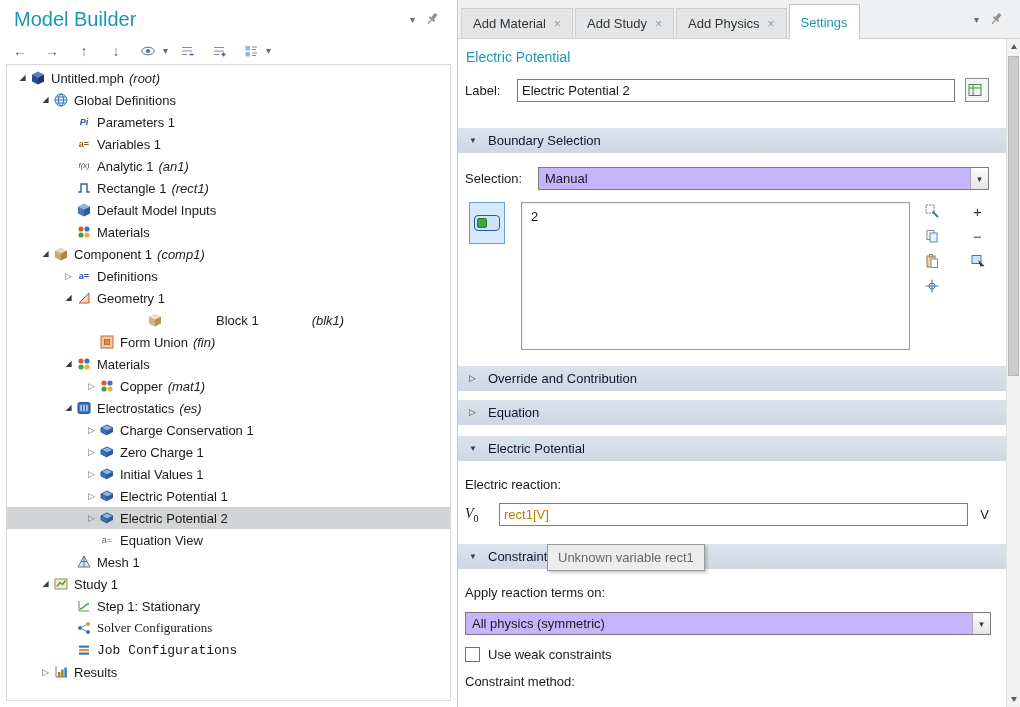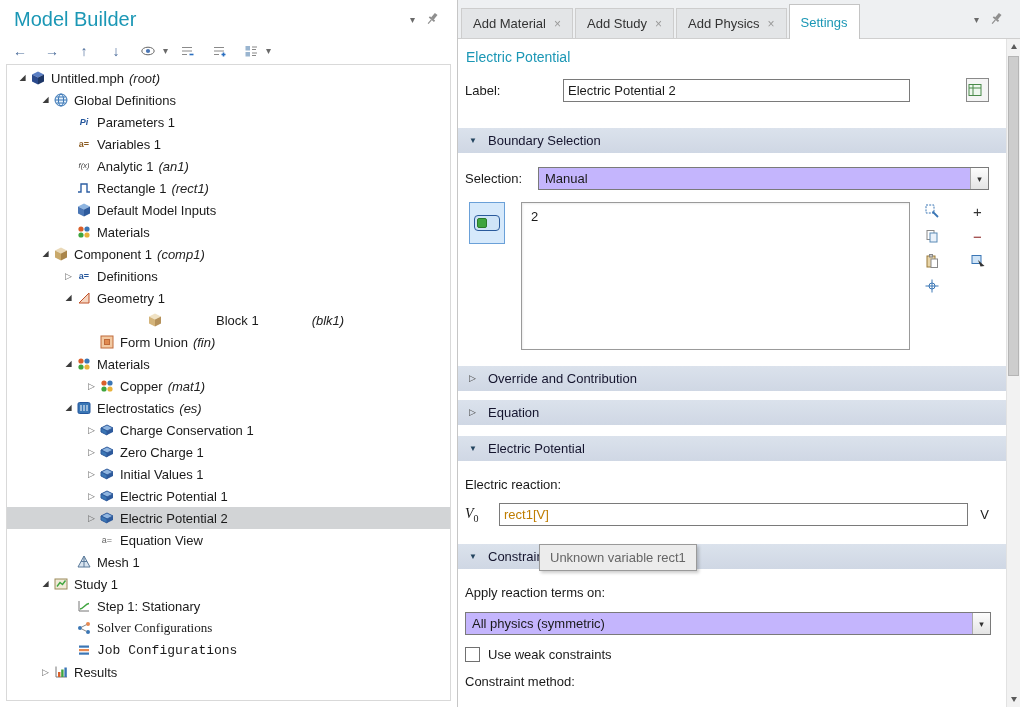--- a/index.html
+++ b/index.html
@@ -36,21 +36,21 @@
   .settings{flex:1;position:relative;background:#fff;overflow:hidden;min-width:0;}
   .vscroll{width:13px;flex:none;background:#f2f2f2;border-left:1px solid #e2e2e2;position:relative;}
   .vs-arrow{height:15px;display:flex;align-items:center;justify-content:center;}
   .vs-arrow.down{position:absolute;bottom:0;left:0;right:0;}
   .tri-up{width:0;height:0;border-left:3.5px solid transparent;border-right:3.5px solid transparent;border-bottom:5px solid #5a5a5a;}
   .tri-dn{width:0;height:0;border-left:3.5px solid transparent;border-right:3.5px solid transparent;border-top:5px solid #5a5a5a;}
   .vs-thumb{position:absolute;top:17px;left:1px;right:1px;height:320px;background:#cdcdcd;border:1px solid #b5b5b5;box-sizing:border-box;}
 
   .sp-title{margin:10px 0 0 8px;color:var(--accent,#1b97b5);font-size:14px;}
   .frow{display:flex;align-items:center;margin-left:7px;margin-right:17px;}
-  .label-row{margin-top:13px;gap:46px;}
+  .label-row{margin-top:13px;}
   .flabel{flex:none;}
   .wlab{width:52px;}
   .wsel{width:73px;}
   .text{height:23px;border:1px solid #7a7a7a;padding:0 4px;font:inherit;box-sizing:border-box;background:#fff;color:#1a1a1a;}
   .label-input{width:440px;}
   .sq-btn{width:24px;height:24px;margin-left:10px;border:1px solid #8a8a8a;background:#f5f5f5;display:flex;align-items:center;justify-content:center;padding:0;}
   .sec-head{height:25px;background:linear-gradient(#dbe2ec,#cfd7e4);display:flex;align-items:center;padding-left:11px;gap:9px;}
   .sec-head .tri{font-size:8px;color:#23445f;width:10px;flex:none;line-height:1;}
   .sec-head .tri.c{font-size:9px;color:#444;}
   .sec-title{font-weight:normal;color:#15152e;}
@@ -73,21 +73,21 @@
   .ep-label{margin:16px 0 0 7px;}
   .v0-row{margin-top:11px;}
   .v0-sym{width:34px;flex:none;font-family:"Liberation Serif",serif;font-size:14px;}
   .v0-sym i{font-style:italic;}
   .v0-sym sub{font-size:10px;}
   .v0-input{width:475px;}
   .unit{margin-left:12px;}
   .cb-row{margin:11px 0 0 7px;display:flex;align-items:center;gap:8px;}
   .cb{width:13px;height:13px;border:1px solid #707070;background:#fff;display:inline-block;flex:none;}
   .mt12b{margin-top:12px;}
-  .tooltip{position:absolute;left:81px;top:505px;height:27px;background:#ececec;border:1px solid #9a9a9a;display:flex;align-items:center;padding:0 10px;color:#666;box-shadow:2px 2px 3px rgba(0,0,0,0.2);white-space:nowrap;z-index:5;box-sizing:border-box;}
+  .tooltip{position:absolute;left:89px;top:505px;height:27px;background:#ececec;border:1px solid #9a9a9a;display:flex;align-items:center;padding:0 10px;color:#666;box-shadow:2px 2px 3px rgba(0,0,0,0.2);white-space:nowrap;z-index:5;box-sizing:border-box;}
 </style>
 </head>
 <body>
 
 <div class="app">
 
   <aside class="left">
     <div class="mb-head">
       <span class="mb-title">Model Builder</span>
       <span class="head-ctrls">

